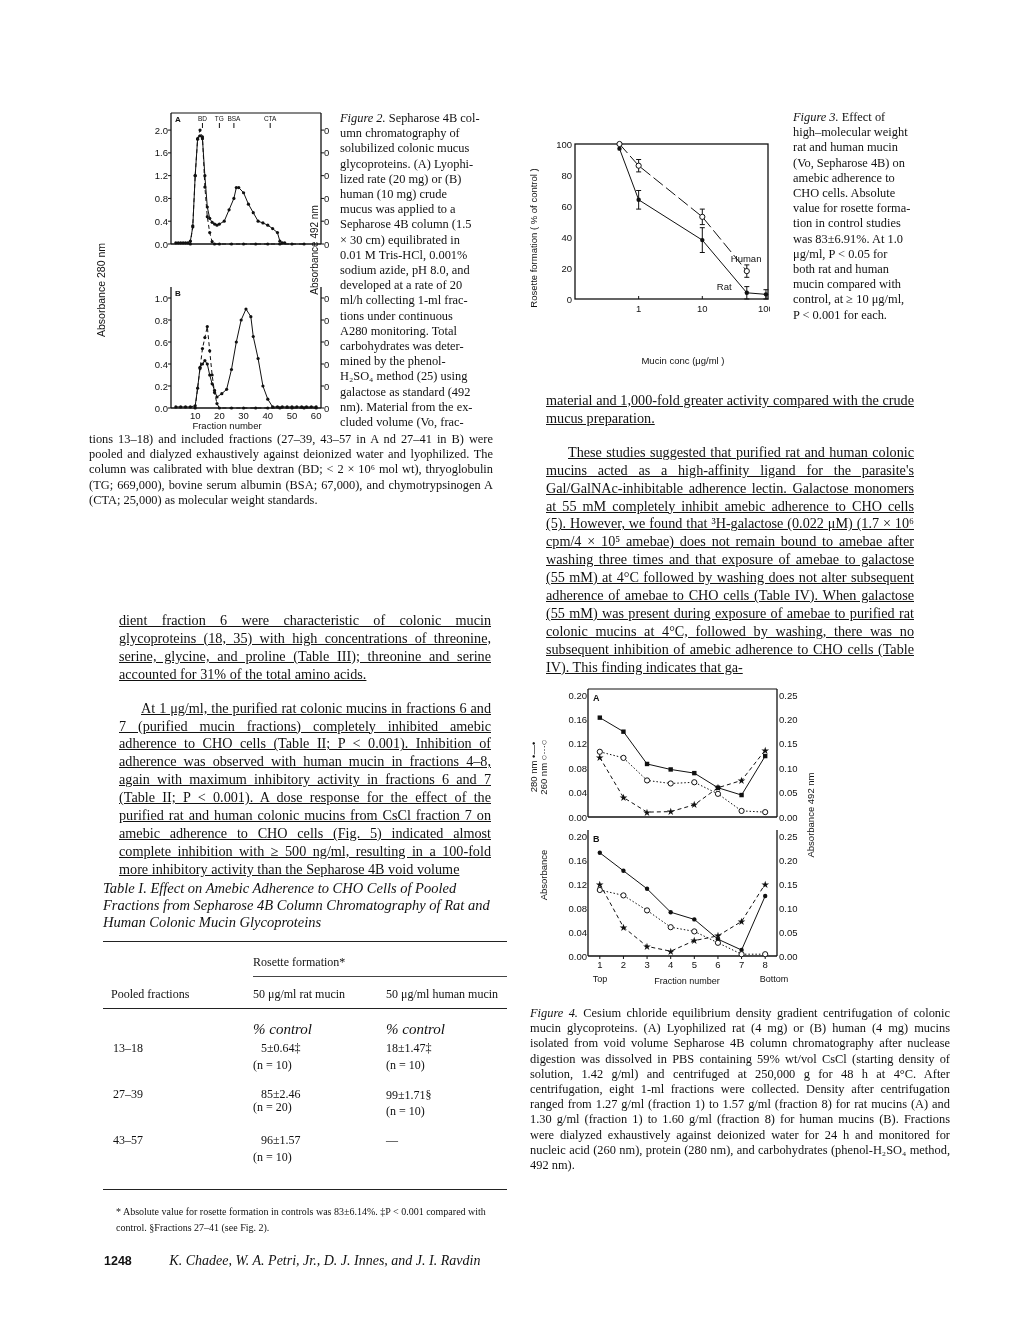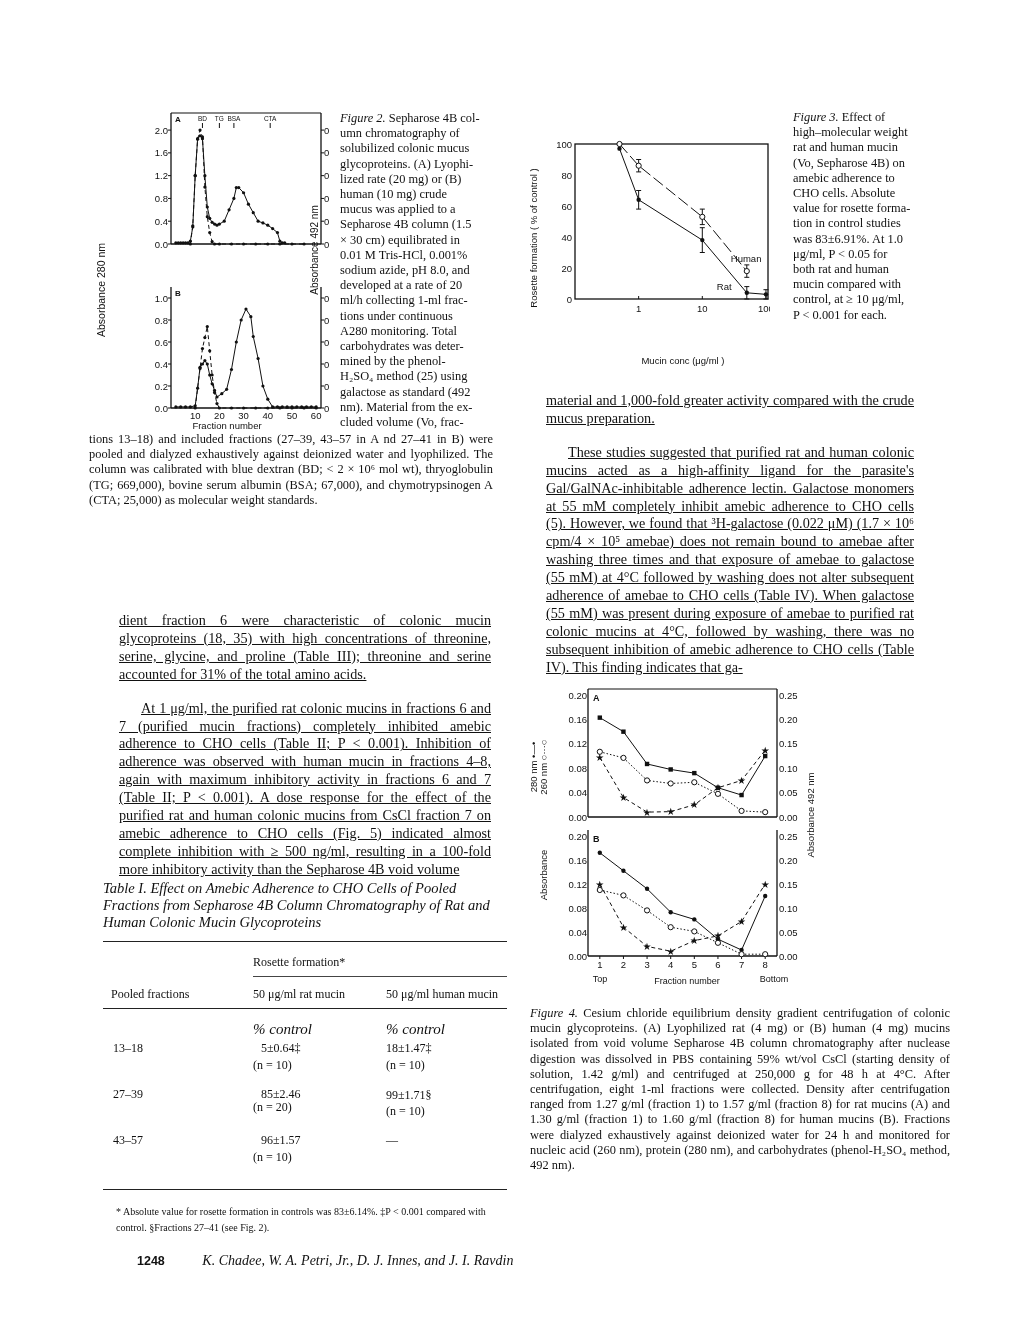--- a/index.html
+++ b/index.html
@@ -8,21 +8,21 @@
   .abs { position:absolute; }
   .para { font-size:14.2px; line-height:17.9px; text-align:justify; }
   .para p { margin:16px;text-decoration:underline; }
   .para p.indent { text-indent:22px; }
   .cap { font-size:12.4px; line-height:15.2px; }
   .cap p { margin:0; }
   .cap .figlbl { font-style:italic; }
   svg text { font-family:"Liberation Sans", sans-serif; fill:#111; }
   .tbl-title { font-size:14.5px; line-height:17px; font-style:italic; }
   .t1-note { font-size:10px; line-height:16px;margin-left:13px; }
-  .footer { font-size:14px;margin-left:33px; }
+  .footer { font-size:14px; }
   .footer .pg { font-family:"Liberation Sans", sans-serif; font-weight:bold; font-size:12.5px; }
   .footer .au { font-style:italic; margin-left:34px; }
 </style>
 </head>
 <body>
 
 <svg class="abs" style="left:85px; top:110px;" width="245" height="330" viewBox="0 0 245 330">
   <g id="f2A">
       <line x1="86" y1="3" x2="86" y2="134" stroke="#111" stroke-width="1.3"></line>
       <line x1="86" y1="134" x2="236" y2="134" stroke="#111" stroke-width="1.3"></line>

